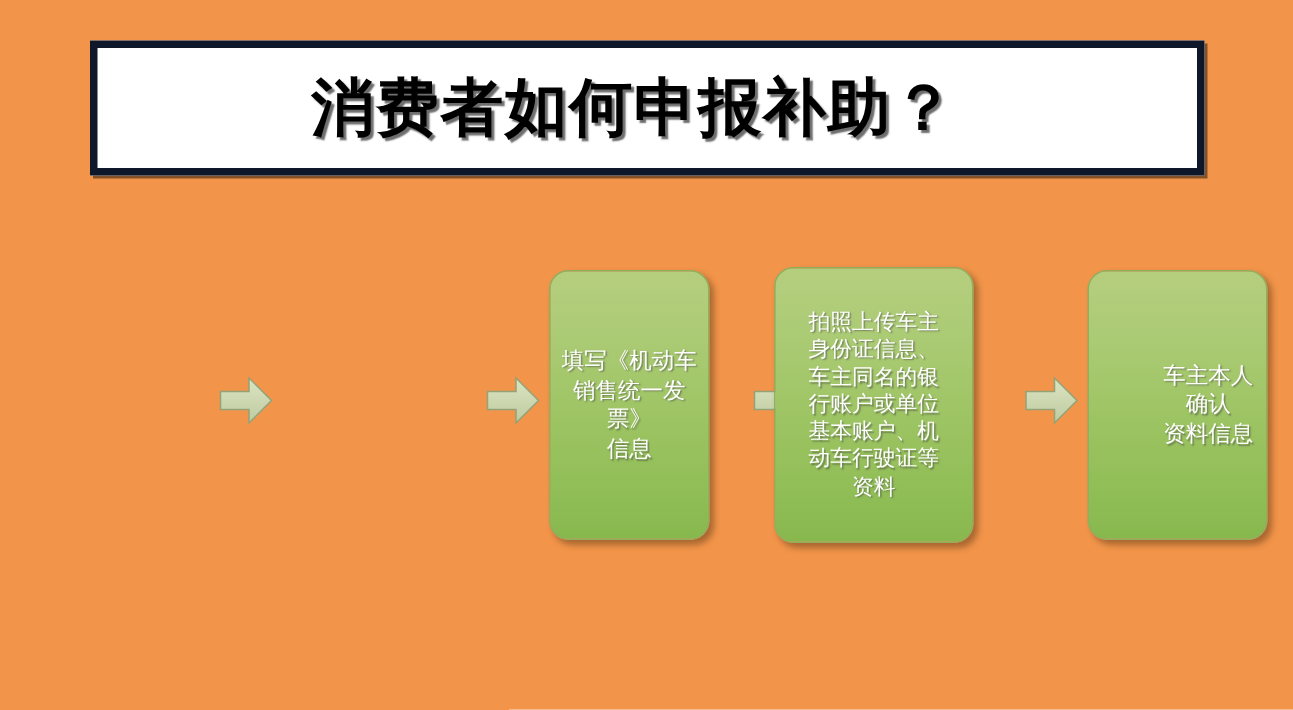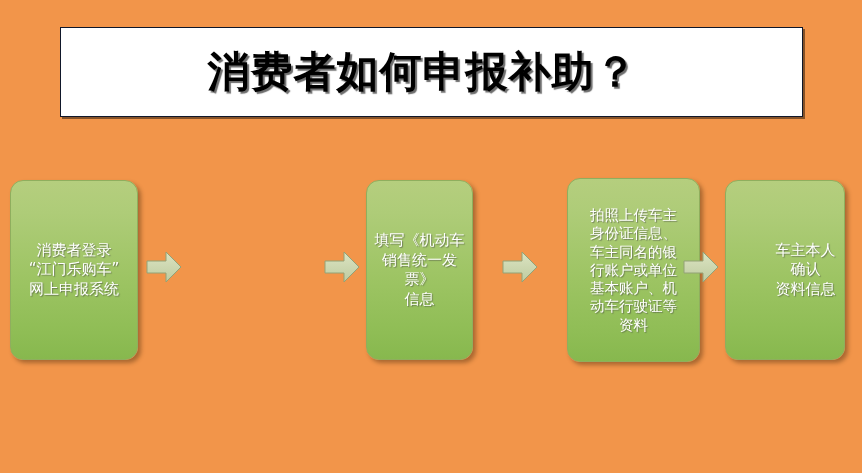--- a/index.html
+++ b/index.html
@@ -21,21 +21,21 @@
   }
 
   
   #title-box {
     position: absolute;
     left: 60px;
     top: 27px;
     width: 743px;
     height: 90px;
     background: #FFFFFF;
-    border: 1px solid #0f172a;
+    border: 5px solid #0f172a;
     box-sizing: border-box;
     box-shadow: 2px 2px 0 rgba(0,0,0,0.45);
     display: flex;
     align-items: center;
     justify-content: center;
   }
   #title-text {
     font-family: "DejaVu Sans", "Liberation Sans", sans-serif;
     font-weight: bold;
     font-size: 42px;
@@ -76,21 +76,21 @@
     text-align: center;
     text-shadow: 1px 1px 1px rgba(70,70,70,0.55);
     white-space: pre-line;
     width: 100%;
   }
 
   
   #step-1 { left: 10px;  top: 10px; width: 128px; height: 180px; }
   #step-2 { left: 188px; top: 10px; width: 129px; height: 180px; }
   #step-3 { left: 366px; top: 10px; width: 107px; height: 180px; }
-  #step-4 { left: 567px; top:  8px; width: 133px; height: 184px; }
+  #step-4 { left: 516px; top:  8px; width: 133px; height: 184px; }
   #step-5 { left: 725px; top: 10px; width: 120px; height: 180px; padding-left: 47px; }
 
   #step-4 .step-label { font-size: 14.5px; line-height: 1.26; }
 
   
   .arrow {
     position: absolute;
     width: 36px;
     height: 34px;
     top: 80px;
@@ -105,25 +105,20 @@
 <body>
 
 <div id="slide">
 
   <div id="title-box">
     <div id="title-text">消费者如何申报补助？</div>
   </div>
 
   <div id="flow">
 
-    <div class="step-box" id="step-1">
-      <div class="step-label">消费者登录
-“江门乐购车”
-网上申报系统</div>
-    </div>
 
     <div class="arrow" id="arrow-1">
       <svg viewBox="0 0 36 34" xmlns="http://www.w3.org/2000/svg">
         <defs>
           <linearGradient id="agrad" x1="0" y1="0" x2="0" y2="1">
             <stop offset="0%" stop-color="#DCE4C2"></stop>
             <stop offset="100%" stop-color="#BECBA0"></stop>
           </linearGradient>
         </defs>
         <polygon points="1,11 20,11 20,2 35,17 20,32 20,23 1,23" fill="url(#agrad)" stroke="#93A277" stroke-width="1"></polygon>

